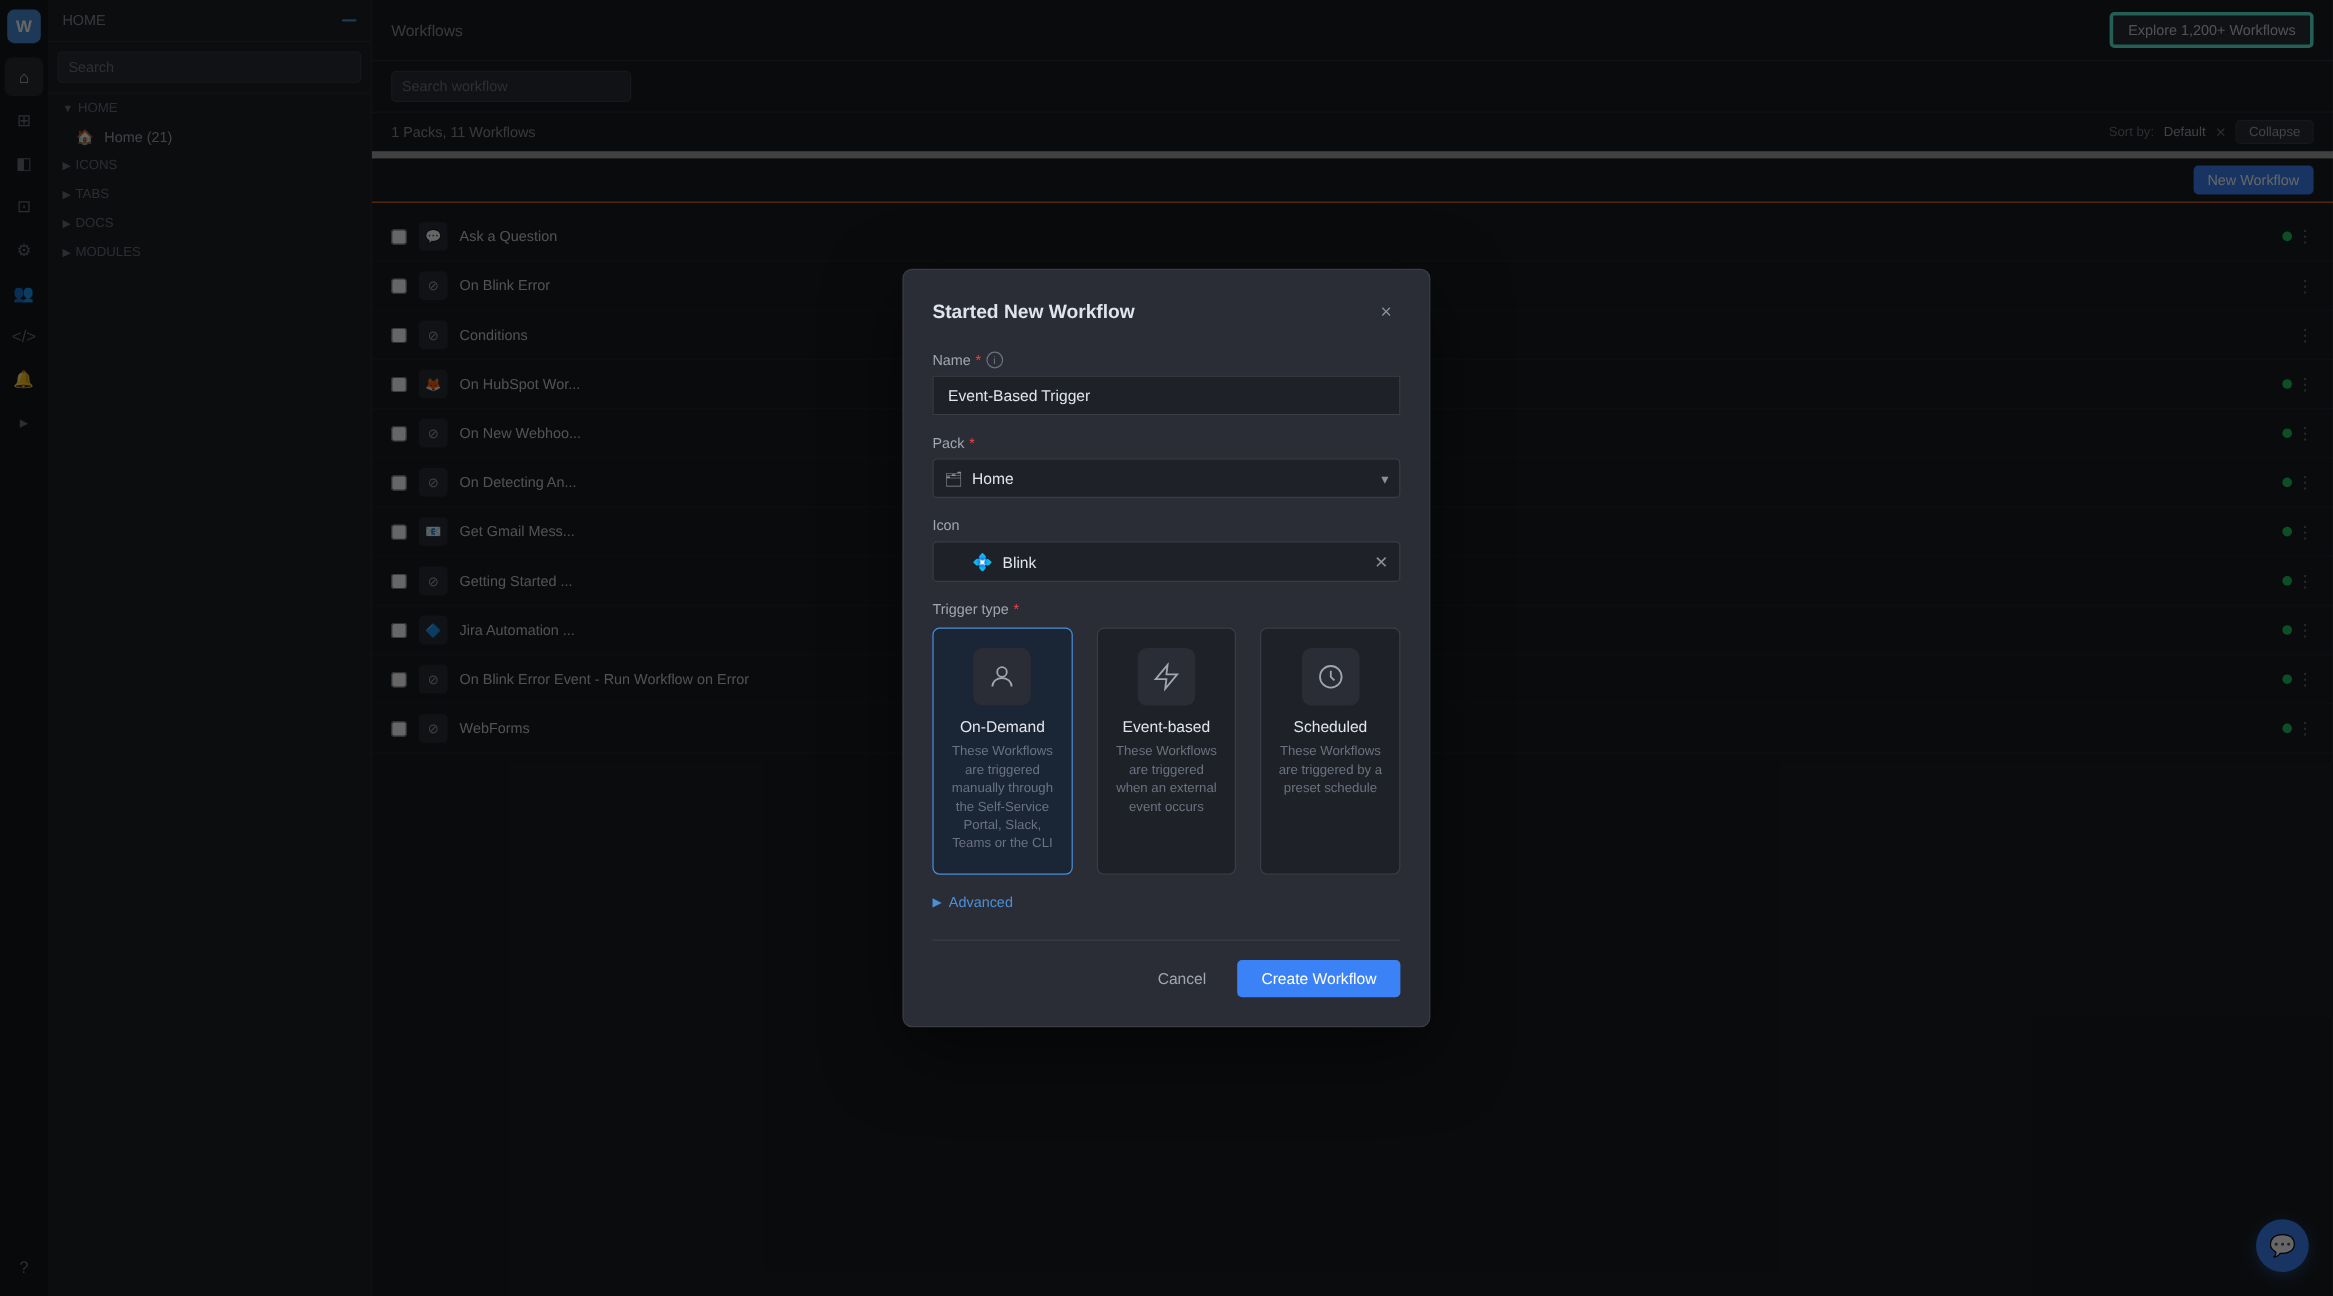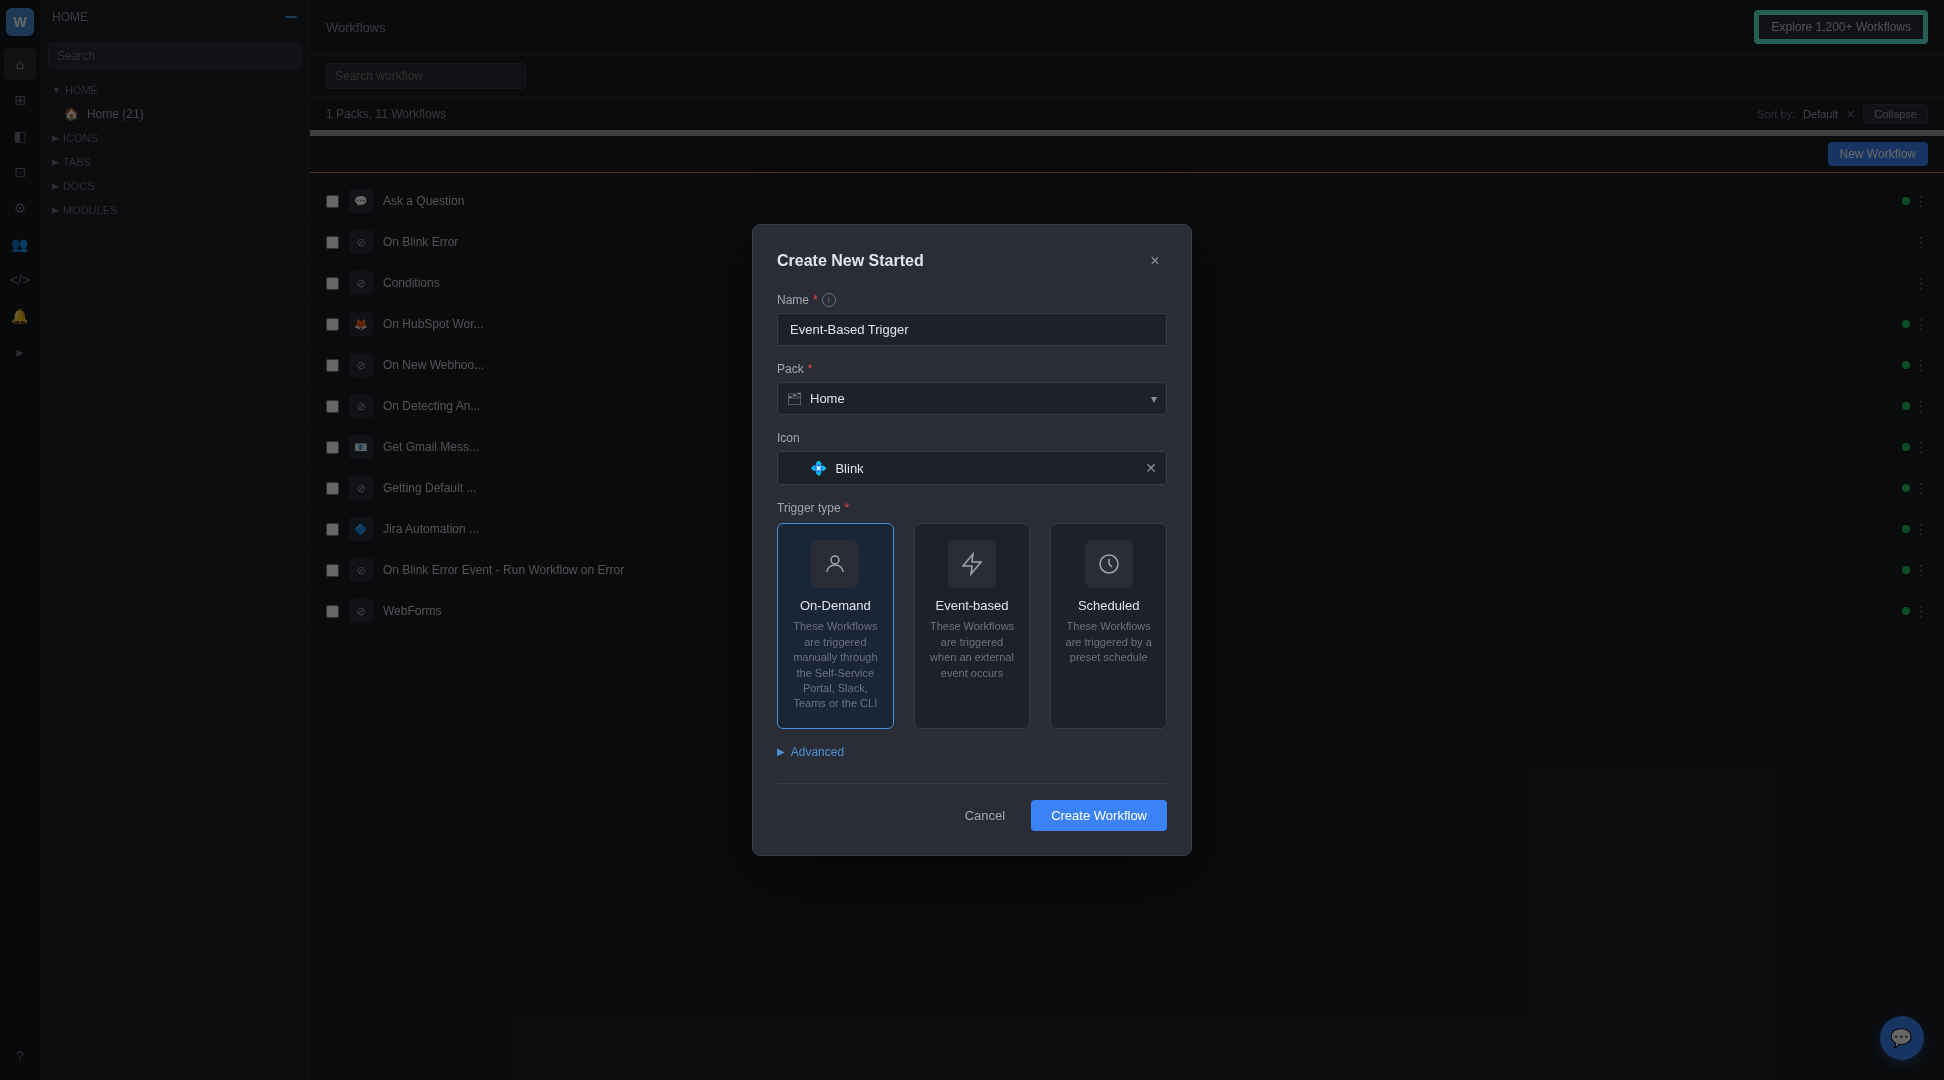--- a/index.html
+++ b/index.html
@@ -154,21 +154,21 @@
       color: white;
       border: none;
       border-radius: 4px;
       padding: 5px 12px;
       font-size: 12px;
       cursor: pointer;
     }
     .btn-explore {
       background: #2a2d35;
       color: #c8ccd4;
-      border: 5px solid #5eead4;
+      border: 3px solid #5eead4;
       border-radius: 4px;
       padding: 5px 12px;
       font-size: 12px;
       cursor: pointer;
     }
 
     .workflow-list {
       padding: 8px 0;
     }
     .workflow-item {
@@ -545,21 +545,21 @@
       <span class="wf-icon">📧</span>
       <span class="wf-name">Get Gmail Mess...</span>
       <div class="wf-actions">
         <span class="wf-dot"></span>
         <span class="wf-more">⋮</span>
       </div>
     </div>
     <div class="workflow-item">
       <input type="checkbox" style="">
       <span class="wf-icon">⊘</span>
-      <span class="wf-name">Getting Default ...</span>
+      <span class="wf-name">Getting Started ...</span>
       <div class="wf-actions">
         <span class="wf-dot"></span>
         <span class="wf-more">⋮</span>
       </div>
     </div>
     <div class="workflow-item">
       <input type="checkbox" style="">
       <span class="wf-icon">🔷</span>
       <span class="wf-name">Jira Automation ...</span>
       <div class="wf-actions">
@@ -585,21 +585,21 @@
         <span class="wf-more">⋮</span>
       </div>
     </div>
   </div>
 </div>
 
 <div class="overlay">
   <div class="modal">
 
     <div class="modal-header">
-      <span class="modal-title">Create New Started</span>
+      <span class="modal-title">Started New Workflow</span>
       <button class="modal-close">×</button>
     </div>
 
     <div class="form-group">
       <div class="form-label">
         <span>Name</span>
         <span class="required-star">*</span>
         <span class="info-icon">i</span>
       </div>
       <input type="text" class="form-input" value="Event-Based Trigger" style="">

